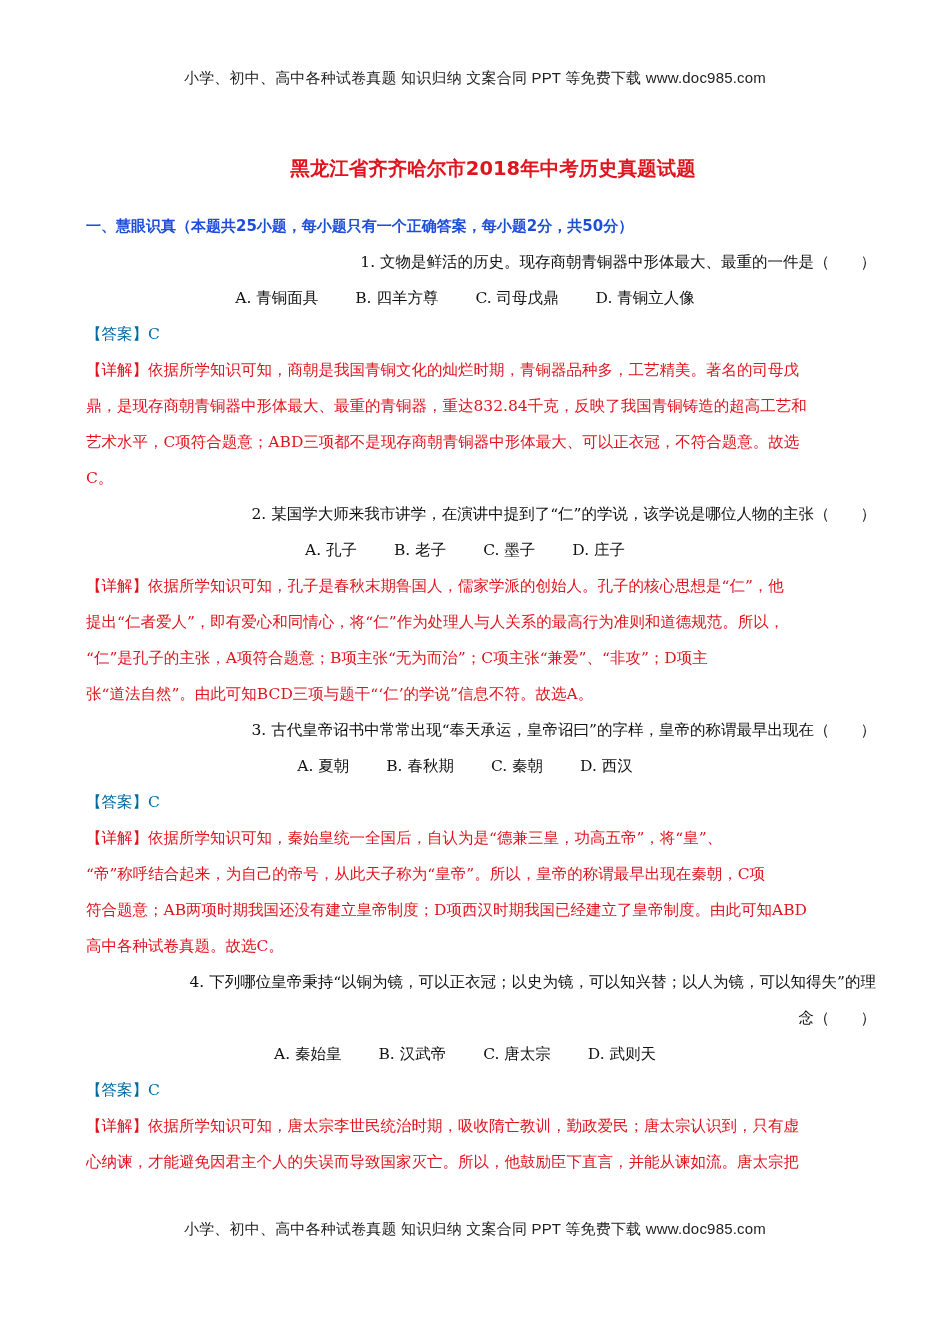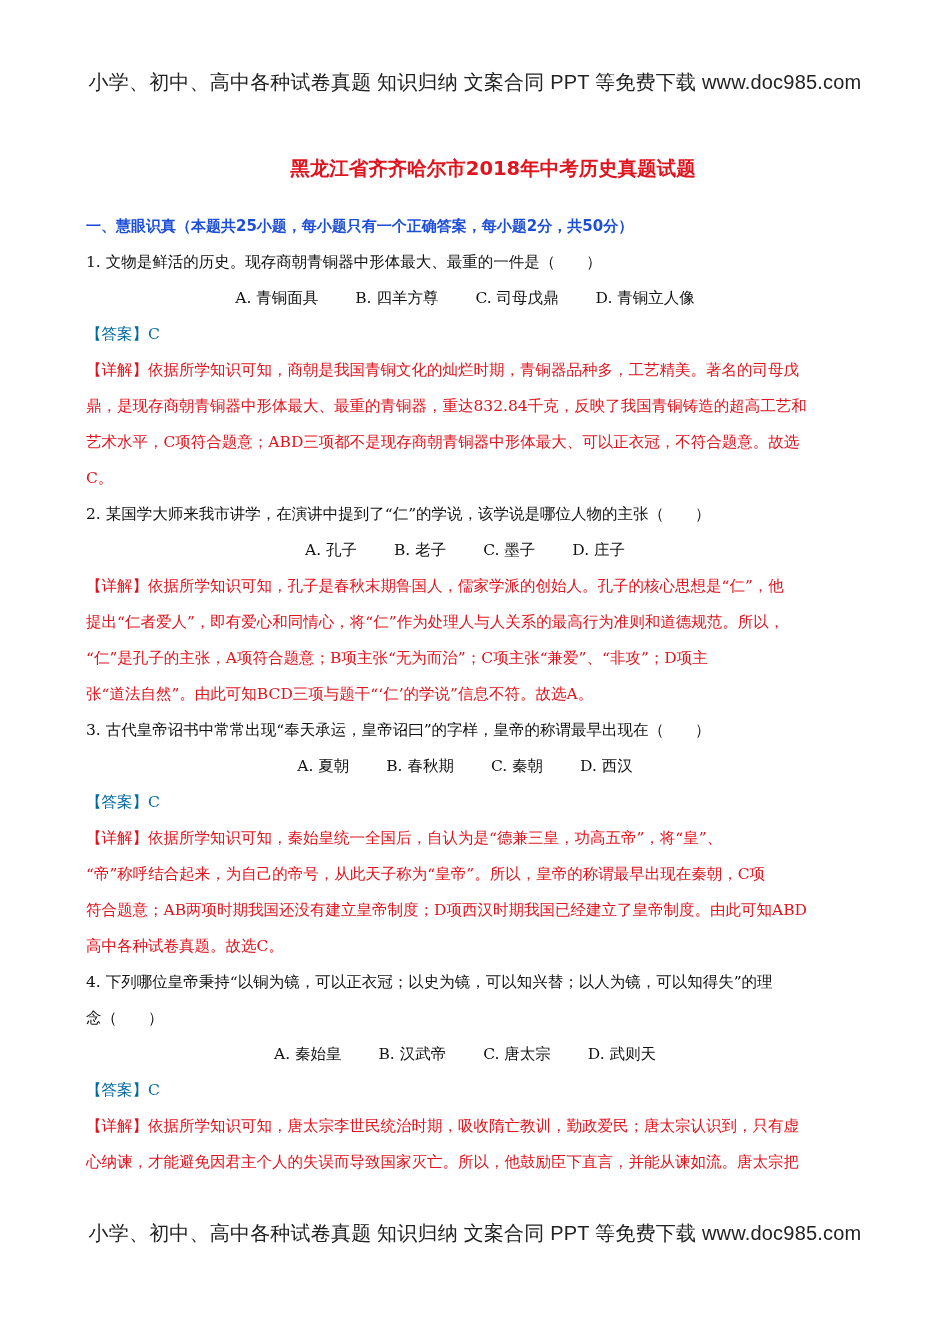--- a/index.html
+++ b/index.html
@@ -1,33 +1,33 @@
 <!DOCTYPE html>
 <html><head>
 <meta charset="utf-8">
 <style>
   html, body { margin: 0; padding: 0; background: #ffffff; }
   body { width: 950px; height: 1344px; position: relative; overflow: hidden;
          font-family: "DejaVu Serif", "Liberation Serif", serif; color: #111; }
   .header-banner, .footer-banner {
     position: absolute; left: 0; width: 950px; text-align: center;
     font-family: "Liberation Sans", "DejaVu Sans", sans-serif;
-    font-size: 20px; color: #222; letter-spacing: 0.2px;
+    font-size: 15px; color: #222; letter-spacing: 0.2px;
   }
   .header-banner { top: 69px; }
   .footer-banner { top: 1220px; }
   .doc-title {
     position: absolute; top: 155px; left: 18px; width: 950px; text-align: center;
     font-family: "DejaVu Sans", "Liberation Sans", sans-serif;
     font-weight: bold; font-size: 19.5px; color: #e0141e;
   }
   .content { position: absolute; left: 86px; top: 208px; width: 790px; }
   .line { height: 36px; line-height: 36px; font-size: 15.5px; white-space: nowrap; }
   .section-heading { font-weight: bold; font-family: "DejaVu Sans", sans-serif; font-size: 15px; color: #1d4ed8; }
-  .question { color: #111; }
+  .question { color: #111; text-align: right; }
   .options { color: #111; text-align: center; }
   .options span { margin-right: 32px; }
   .red { color: #e0141e; }
   .answer-line { color: #0369a1; }
   .explain-block { margin-bottom: 0; }
 </style>
 </head>
 <body>
 
 <div class="header-banner">小学、初中、高中各种试卷真题 知识归纳 文案合同 PPT 等免费下载  www.doc985.com</div>

